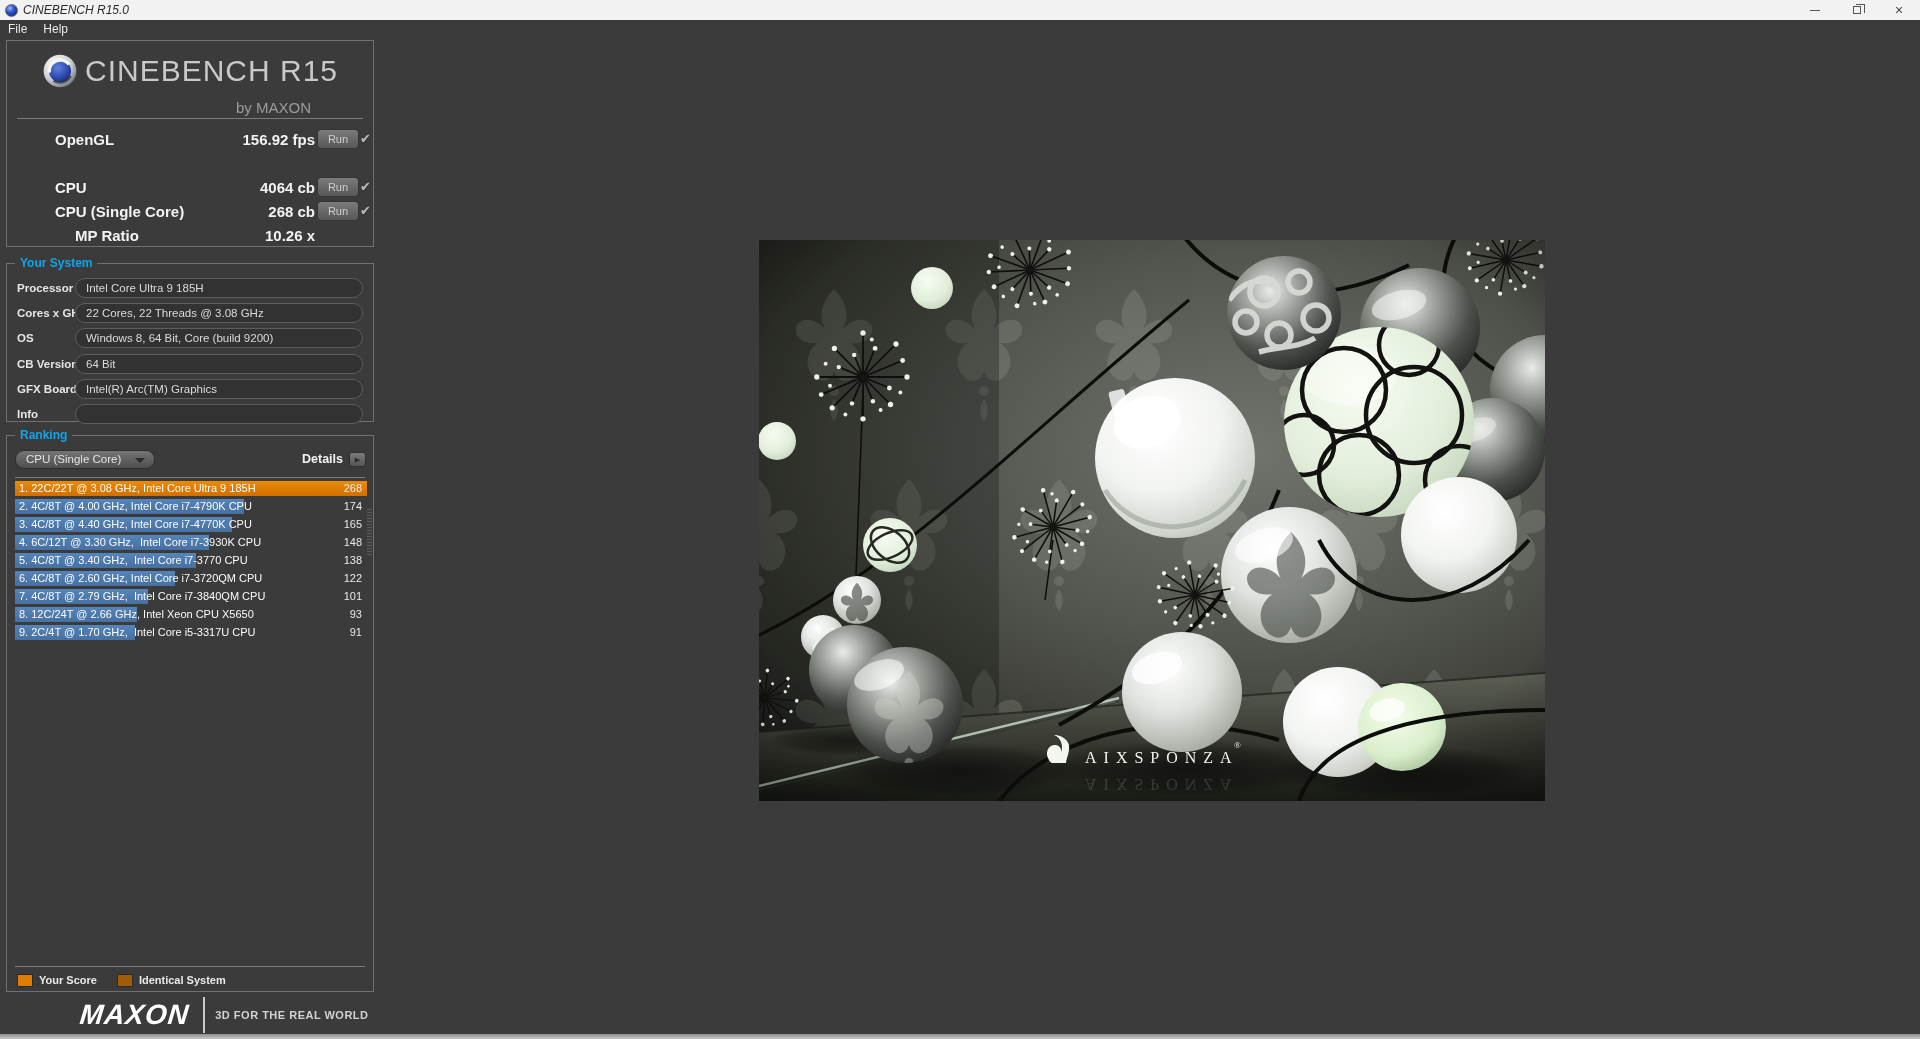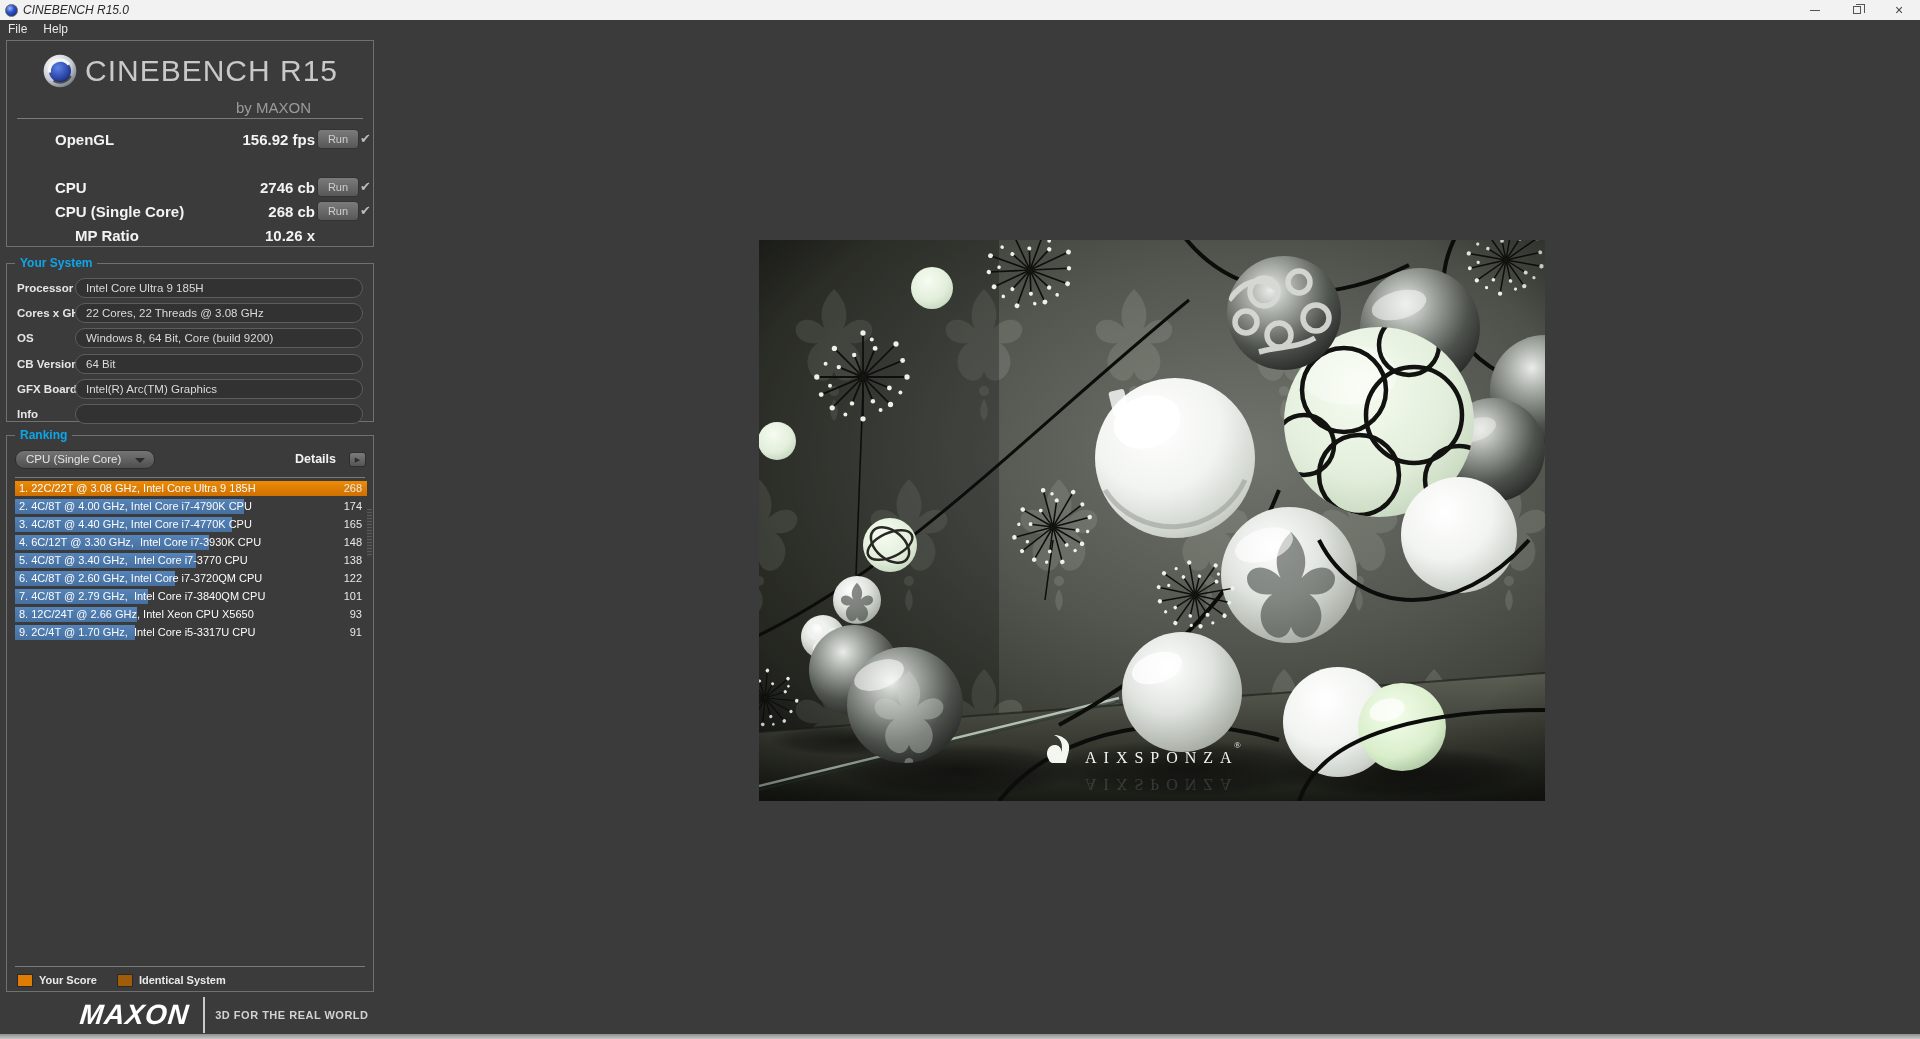--- a/index.html
+++ b/index.html
@@ -56,21 +56,21 @@
                line-height:18px; padding:0 10px; white-space:nowrap; overflow:hidden; }
 
   
   #box-ranking { left:6px; top:435px; width:368px; height:557px; }
   .rank-dropdown { position:absolute; left:8px; top:14px; width:140px; height:19px; border-radius:9px;
                border:1px solid #2e2e2e; background:linear-gradient(#757575,#4f4f4f);
                color:#e3e3e3; font-size:11.5px; line-height:17px; padding:0 10px; cursor:pointer; }
   .dd-arrow { position:absolute; right:9px; top:7px; width:0; height:0;
                border-left:5px solid transparent; border-right:5px solid transparent;
                border-top:5px solid #2b2b2b; }
-  .details-label { position:absolute; right:37px; top:16px; font-size:12.5px; font-weight:bold; color:#f2f2f2; }
+  .details-label { position:absolute; right:30px; top:16px; font-size:12.5px; font-weight:bold; color:#f2f2f2; }
   .details-btn { position:absolute; right:7px; top:16px; width:17px; height:15px; border-radius:3px;
                border:1px solid #2e2e2e; background:linear-gradient(#7b7b7b,#555);
                color:#2c2c2c; font-size:7px; line-height:13px; text-align:center; cursor:pointer; }
   .rank-sep { position:absolute; top:41px; left:8px; right:8px; height:1px; background:#7a7a7a; }
   .rank-list { position:absolute; top:45px; left:8px; right:6px; }
   .rank-row { position:relative; height:15px; margin-bottom:3px; }
   .rank-bar { position:absolute; left:0; top:0; height:15px; }
   .rank-bar.self { background:linear-gradient(#ec8b07,#cf7000); }
   .rank-bar.other { background:linear-gradient(#5584ba,#46709f); }
   .rank-label { position:absolute; left:4px; top:0; font-size:11px; line-height:15px; color:#fbfbfb;
@@ -150,21 +150,21 @@
     <div class="scores-sep"></div>
 
     <div class="score-row" style="top:88px">
       <div class="score-label">OpenGL</div>
       <div class="score-value">156.92 fps</div>
       <button class="run-btn">Run</button>
       <div class="score-check">✔</div>
     </div>
     <div class="score-row" style="top:136px">
       <div class="score-label">CPU</div>
-      <div class="score-value">2746 cb</div>
+      <div class="score-value">4064 cb</div>
       <button class="run-btn">Run</button>
       <div class="score-check">✔</div>
     </div>
     <div class="score-row" style="top:160px">
       <div class="score-label">CPU (Single Core)</div>
       <div class="score-value">268 cb</div>
       <button class="run-btn">Run</button>
       <div class="score-check">✔</div>
     </div>
     <div class="score-row" style="top:184px">

